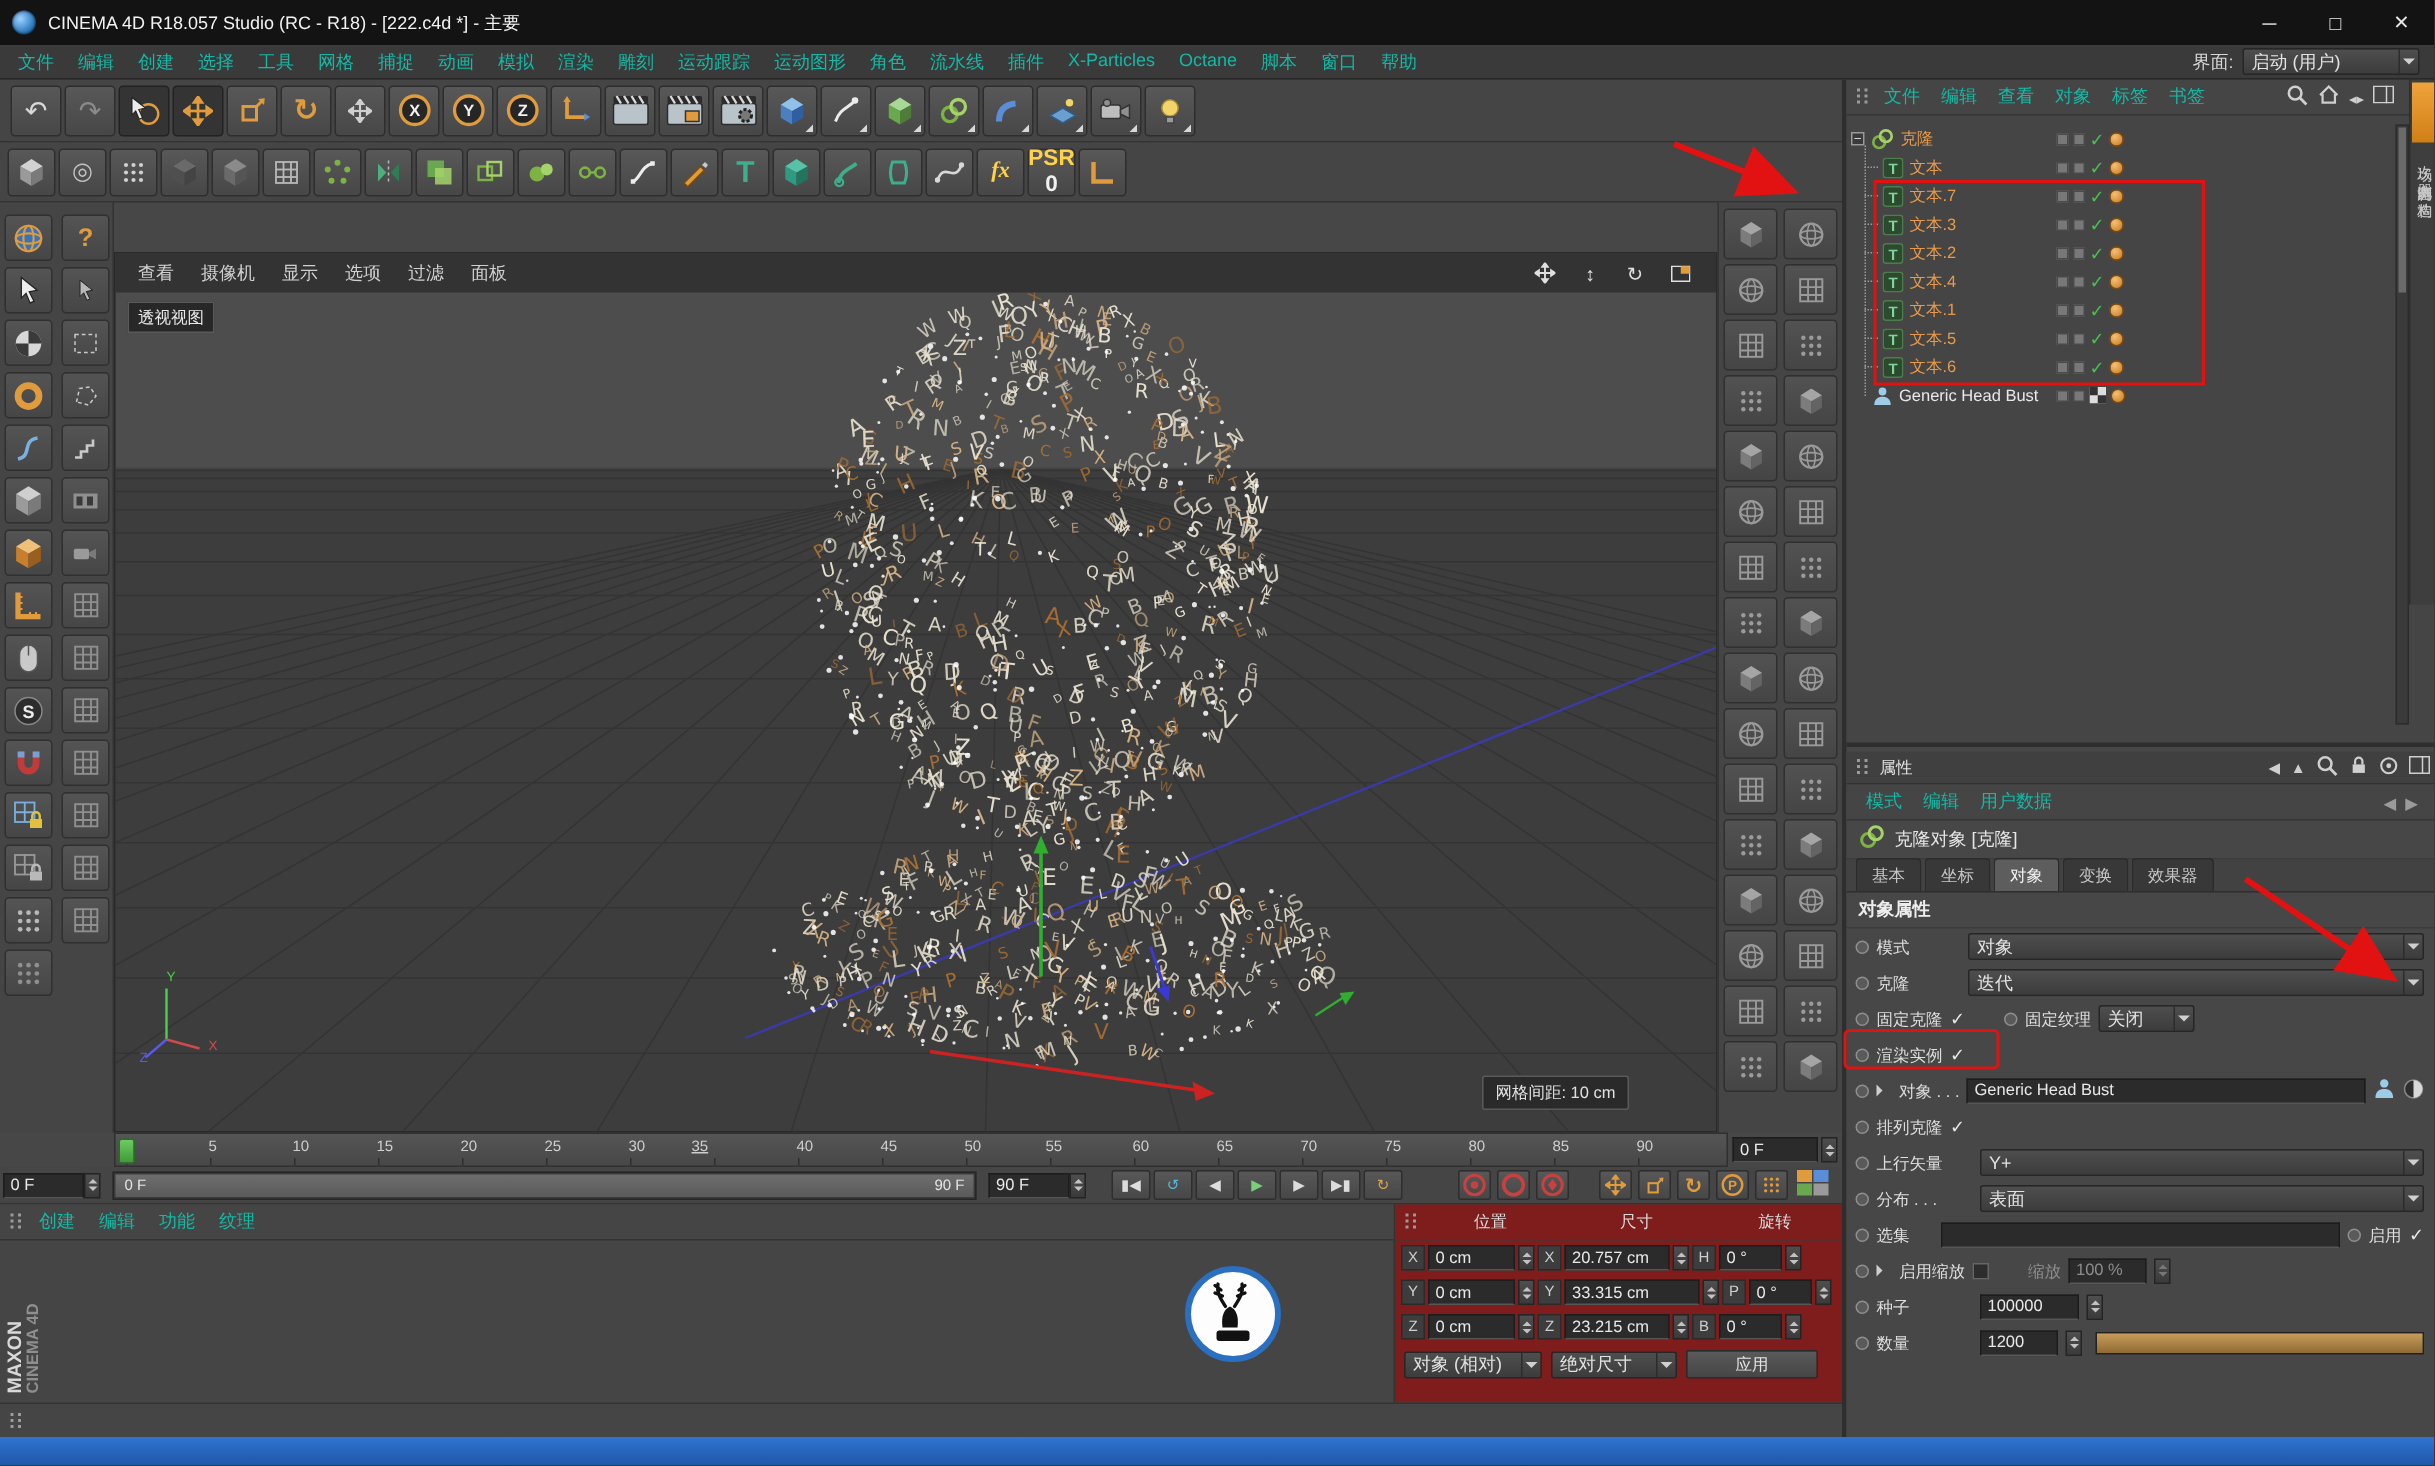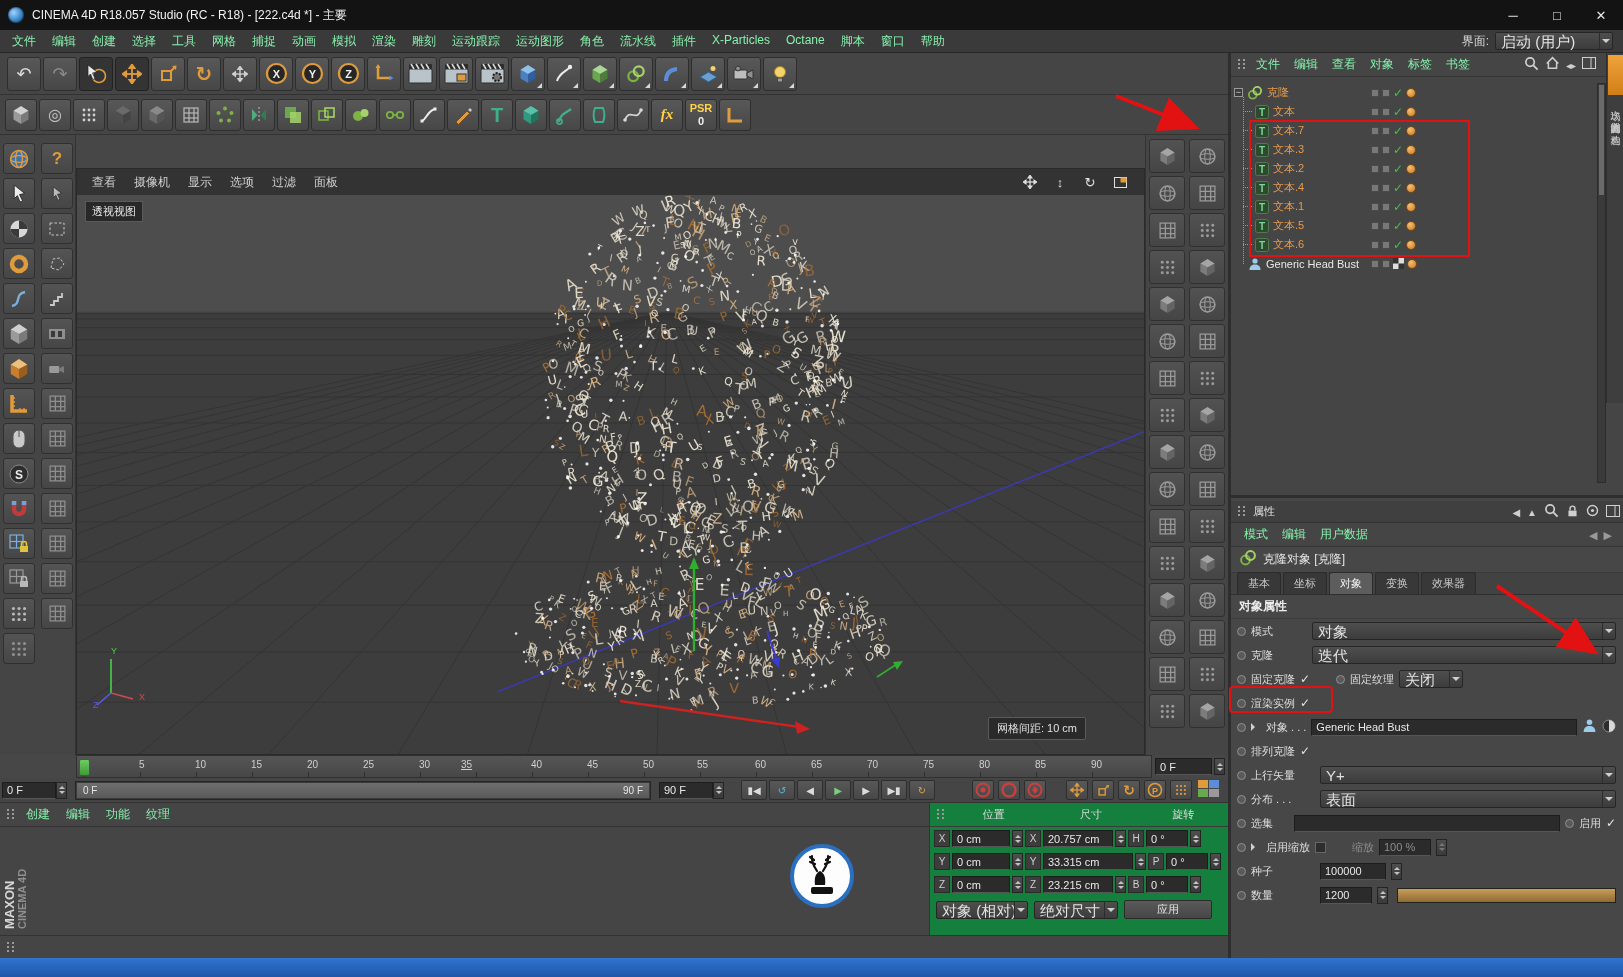--- a/index.html
+++ b/index.html
@@ -7,24 +7,24 @@
 body{font-family:"Liberation Sans","DejaVu Sans",sans-serif;font-size:12px;color:#d6d6d6}
 #app{position:relative;width:1623px;height:977px;background:#474747;overflow:hidden}
 
 #titlebar{position:absolute;left:0;top:0;width:1623px;height:30px;background:#131313;display:flex;align-items:center;padding-left:8px;gap:8px;z-index:5}
 #c4dlogo{width:16px;height:16px;border-radius:50%;background:radial-gradient(circle at 35% 35%,#9fd1ff,#2f7ec0 60%,#143f66);box-shadow:inset 0 0 2px #000}
 #titlebar .title{color:#f2f2f2;font-size:12px}
 .winbtns{margin-left:auto;display:flex}
 .winbtn{width:44px;height:30px;display:flex;align-items:center;justify-content:center;color:#e6e6e6;font-size:13px}
 
 #menubar{position:absolute;left:0;top:30px;width:1623px;height:23px;background:#3a3a3a;border-bottom:1px solid #282828;display:flex;align-items:center;padding:0 4px;z-index:5}
-.menu-item{padding:3px 8px;color:#86efac;white-space:nowrap}
+.menu-item{padding:3px 8px;color:#14b8a6;white-space:nowrap}
 #iface{margin-left:auto;display:flex;align-items:center;gap:6px;padding-right:6px}
 
-.dd{display:flex;align-items:flex-start;height:18px;background:linear-gradient(#4e4e4e,#3c3c3c);border:1px solid #262626;border-radius:2px;padding-left:5px;color:#e2e2e2;font-size:15px;min-width:40px}
+.dd{display:flex;align-items:center;height:18px;background:linear-gradient(#4e4e4e,#3c3c3c);border:1px solid #262626;border-radius:2px;padding-left:5px;color:#e2e2e2;font-size:12px;min-width:40px}
 .dd .ddtext{flex:1;white-space:nowrap;overflow:hidden}
 .ddbtn{width:13px;align-self:stretch;border-left:1px solid #2c2c2c;display:flex;align-items:center;justify-content:center}
 .ddbtn:after{content:"";border:4px solid transparent;border-top-color:#cfcfcf;margin-top:4px}
 .nfield{display:flex;align-items:center;height:17px;background:#2b2b2b;border:1px solid #1d1d1d;border-bottom-color:#565656;color:#e8e8e8;padding:0 4px;font-size:11px;white-space:nowrap}
 .stepper{width:11px;height:17px;background:linear-gradient(#4e4e4e,#3a3a3a);border:1px solid #242424;display:flex;flex-direction:column;align-items:center;justify-content:center;gap:2px}
 .stepper i{display:block;width:0;height:0;border:3px solid transparent}
 .stepper .up{border-bottom-color:#c2c2c2;border-top-width:0}
 .stepper .dn{border-top-color:#c2c2c2;border-bottom-width:0}
 .chk{color:#e8e8e8;font-size:12px;font-weight:bold}
 .chk:after{content:"✓"}
@@ -70,21 +70,21 @@
 #transport{position:absolute;left:0;top:778px;width:1228px;height:25px;background:#454545;border-bottom:1px solid #333;display:flex;align-items:center;padding:0 2px}
 .tpbtn{width:26px;height:20px;margin:0 1px;border-radius:2px;background:linear-gradient(#585858,#474747);border:1px solid #2e2e2e;display:flex;align-items:center;justify-content:center;font-size:10px;color:#dcdcdc;flex:0 0 26px}
 .rndbtn{width:22px;height:20px;margin:0 2px;display:flex;align-items:center;justify-content:center;border-radius:2px;background:linear-gradient(#585858,#474747);border:1px solid #2e2e2e;flex:0 0 22px}
 #rangebar{position:relative;width:576px;height:19px;background:#3a3a3a;border:1px solid #262626;margin-left:8px;flex:0 0 576px}
 #rangein{position:absolute;left:1px;top:1px;right:1px;bottom:1px;background:linear-gradient(#6e6e6e,#5a5a5a);display:flex;align-items:center;justify-content:space-between;padding:0 6px;font-size:10px;color:#e6e6e6}
 
 #matpanel{position:absolute;left:0;top:803px;width:930px;height:132px;background:#454545;border-right:1px solid #333}
 #matmenu{height:24px;background:#454545;border-bottom:1px solid #333;display:flex;align-items:center;padding:0 6px;gap:2px}
 #brand{position:absolute;left:0px;top:28px;width:30px;height:100px}
 .brandtxt{position:absolute;transform:rotate(-90deg);transform-origin:left top;white-space:nowrap;font-weight:bold}
-#coordpanel{position:absolute;left:930px;top:803px;width:298px;height:132px;background:#15803d}
+#coordpanel{position:absolute;left:930px;top:803px;width:298px;height:132px;background:#7f1d1d}
 #coordhead{height:24px;display:flex;align-items:center;padding:0 6px;gap:4px;border-bottom:1px solid #3a3a3a}
 .gl{font-size:11px;color:#dcdcdc;text-align:center}
 .crow{display:flex;align-items:center;height:23px;padding:0 4px;gap:2px}
 .axl{width:16px;height:17px;background:#3d3d3d;border:1px solid #2a2a2a;display:flex;align-items:center;justify-content:center;font-size:10px;color:#cfcfcf}
 #coordfoot{display:flex;align-items:center;gap:6px;padding:4px 6px}
 .btn{height:19px;background:linear-gradient(#5a5a5a,#464646);border:1px solid #2b2b2b;border-radius:2px;display:flex;align-items:center;justify-content:center;color:#e4e4e4;font-size:11px;padding:0 10px}
 
 #statusbar{position:absolute;left:0;top:935px;width:1228px;height:23px;background:#454545;border-top:1px solid #333;display:flex;align-items:center;gap:8px;padding:0 6px;font-size:11px;color:#d8d8d8}
 #bluestrip{position:absolute;left:0;top:958px;width:1623px;height:19px;background:linear-gradient(#2f74d0,#1f56a8)}
 
@@ -454,21 +454,21 @@
         <svg width="20" height="20" viewBox="0 0 20 20">
           <path d="M2 15 C7 2 13 18 18 5" fill="none" stroke="#d8d8d8" stroke-width="1.8"></path>
           <circle cx="2" cy="15" r="1.8" fill="#d8d8d8"></circle>
           <circle cx="18" cy="5" r="1.8" fill="#d8d8d8"></circle>
         </svg>
       </div>
       <div class="tbtn sm">
         <span style="font-family:'Liberation Serif',serif;font-style:italic;font-weight:bold;font-size:15px;color:#ffd24a">fx</span>
       </div>
       <div class="tbtn sm">
-        <span style="font-size:11px;line-height:1.1;color:#ffd24a;font-weight:bold;text-align:center">PSR<br><span style="color:#f0f0f0">0</span></span>
+        <span style="font-size:15px;line-height:1.1;color:#ffd24a;font-weight:bold;text-align:center">PSR<br><span style="color:#f0f0f0">0</span></span>
       </div>
       <div class="tbtn sm">
         <svg width="20" height="20" viewBox="0 0 20 20">
           <path d="M4 3 V16 H17" fill="none" stroke="#e09b3d" stroke-width="3"></path>
         </svg>
       </div>
     </div>
 
   <div id="leftpal">
     <div class="palcol" id="palA">

